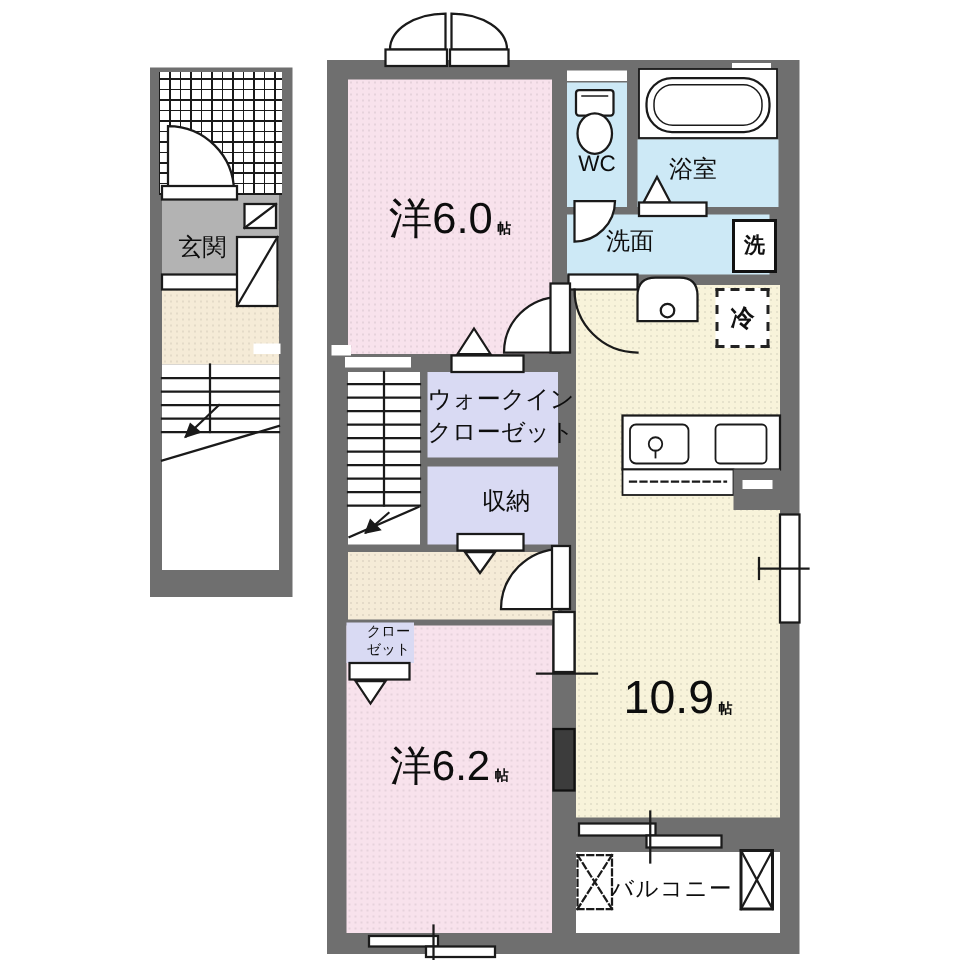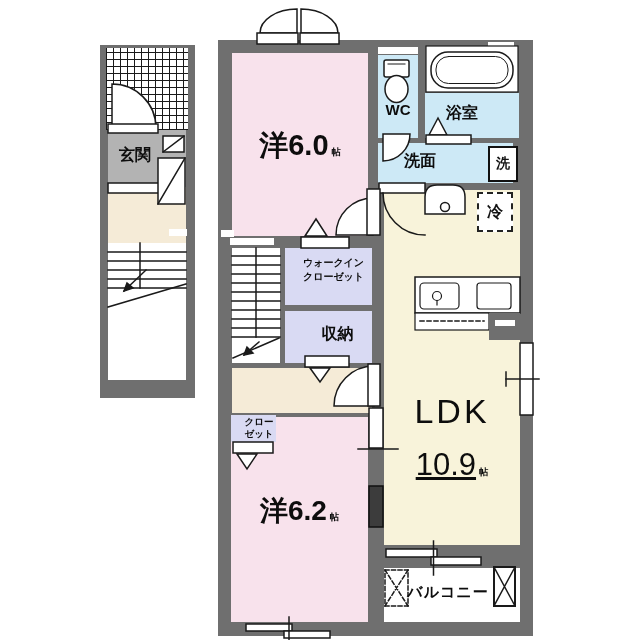--- a/index.html
+++ b/index.html
@@ -14,21 +14,21 @@
   .blue{background-color:var(--room_blue);}
   .cream{background-color:var(--room_cream);}
   .hallc{background-color:var(--hall_cream);}
   .graynk{background-color:var(--genkan_gray);}
   .whitef{background-color:#fff;}
   .porch{background-color:#fff;
     background-image:repeating-linear-gradient(0deg,#1a1a1a 0 1px,transparent 1px 7px),
                      repeating-linear-gradient(90deg,#1a1a1a 0 1px,transparent 1px 7px);}
   svg.overlay{position:absolute;left:0;top:0;pointer-events:none;}
   .label{position:absolute;text-align:center;white-space:nowrap;z-index:30;color:#0d0d0d;}
-  .w600{font-weight:700;}
+  .w600{font-weight:400;}
   .pair{display:inline-flex;align-items:baseline;}
   .unit{font-size:0.58em;margin-left:3px;font-weight:600;}
   .washer-box{position:absolute;left:488px;top:146px;width:26px;height:32px;background:#fff;
     border:2px solid #111;display:flex;align-items:center;justify-content:center;font-size:14px;font-weight:600;z-index:25;}
   .fridge-box{position:absolute;left:477px;top:192px;width:36px;height:40px;background:#fff;
     border:2px dashed #222;display:flex;align-items:center;justify-content:center;font-size:16px;font-weight:600;z-index:25;box-sizing:border-box;}
 </style>
 </head>
 <body>
 
@@ -204,49 +204,48 @@
         <path d="M 385 570 L 408 606 M 408 570 L 385 606"></path>
       </g>
 
       <g>
         <rect x="494" y="567" width="21" height="39" fill="#fff" stroke-width="2"></rect>
         <path d="M 494 567 L 515 606 M 515 567 L 494 606"></path>
       </g>
     </g>
   </svg>
 
-  <div class="label w600" style="left:106px;top:145px;width:58px;font-size:16px;">玄関</div>
+  <div class="label w600" style="left:106px;top:155px;width:58px;font-size:16px;">玄関</div>
 
   <div class="label" style="left:232px;top:126px;width:136px;">
     <span class="pair">
         <span class="w600" style="font-size:29px;">洋6.0</span>
         <span class="unit">帖</span>
       </span>
   </div>
 
   <div class="label w600" style="left:377px;top:101px;width:42px;font-size:15px;">WC</div>
   <div class="label w600" style="left:425px;top:103px;width:74px;font-size:16px;">浴室</div>
   <div class="label w600" style="left:380px;top:151px;width:80px;font-size:16px;">洗面</div>
 
-  <div class="label w600" style="left:285px;top:256px;width:97px;font-size:10px;line-height:1.35;">
+  <div class="label w600" style="left:285px;top:256px;width:97px;font-size:16px;line-height:1.35;">
     <div>ウォークイン</div>
     <div>クローゼット</div>
   </div>
 
   <div class="label w600" style="left:285px;top:324px;width:105px;font-size:16px;">収納</div>
 
   <div class="label w600" style="left:231px;top:416px;width:56px;font-size:9.5px;line-height:1.3;">
     <div>クロー</div>
     <div>ゼット</div>
   </div>
 
-  <div class="label" style="left:384px;top:392px;width:136px;font-size:34px;font-weight:500;letter-spacing:3px;">LDK</div>
   <div class="label" style="left:384px;top:447px;width:136px;">
     <span class="pair">
-        <span style="font-size:31px;font-weight:500;text-decoration:underline;">10.9</span>
+        <span style="font-size:31px;font-weight:500;">10.9</span>
         <span class="unit">帖</span>
       </span>
   </div>
 
   <div class="label" style="left:231px;top:492px;width:137px;">
     <span class="pair">
         <span class="w600" style="font-size:28px;">洋6.2</span>
         <span class="unit">帖</span>
       </span>
   </div>

